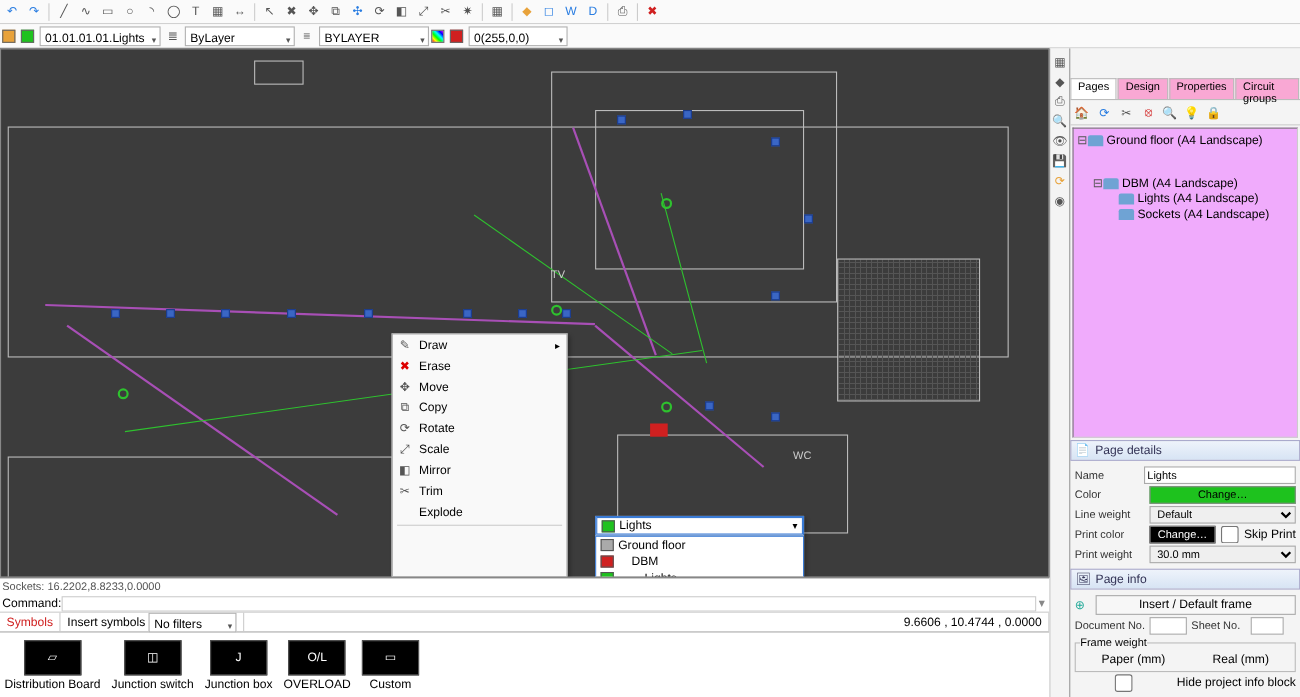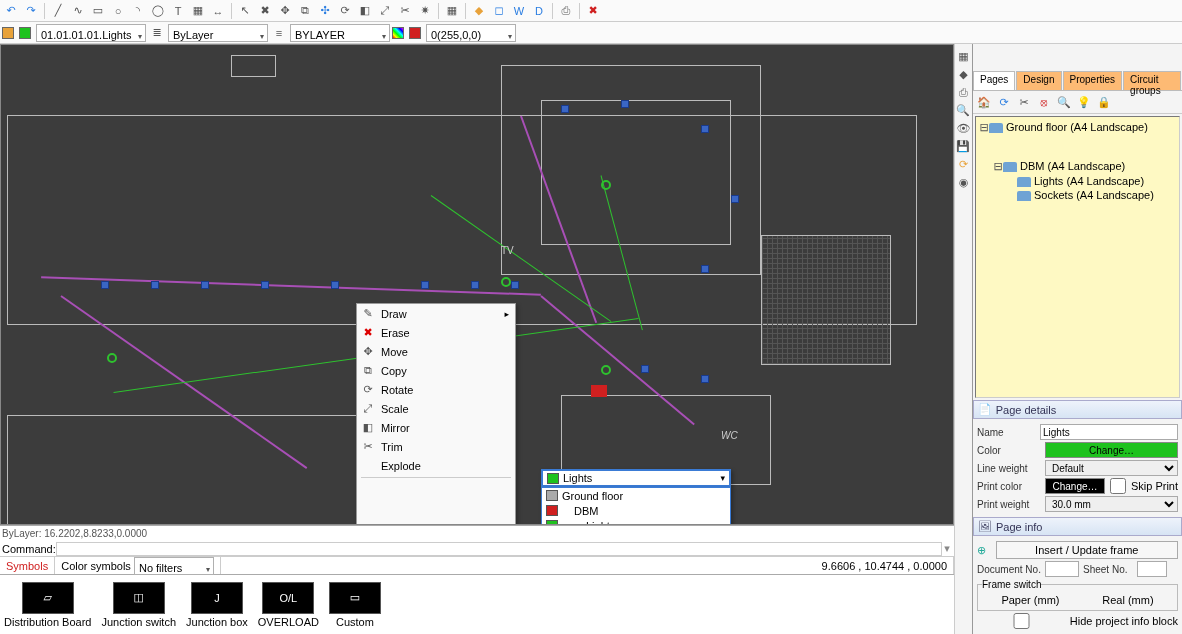--- a/index.html
+++ b/index.html
@@ -16,24 +16,24 @@
 
 .main-row { flex: 1; display: flex; min-height: 0; }
 .canvas-wrap { flex: 1; display: flex; flex-direction: column; min-width: 0; }
 .canvas { flex: 1; background: #3c3c3c; position: relative; overflow: hidden; border: 1px solid #888; }
 .right-dock { width: 18px; background: #f4f4f4; border-left: 1px solid #ccc; display: flex; flex-direction: column; gap: 2px; padding-top: 4px; align-items: center; }
 .right-dock .tb-btn { width: 16px; height: 16px; }
 .right-panel { width: 210px; background: #f4f4f4; border-left: 1px solid #999; display: flex; flex-direction: column; }
 
 
 .tabs { display: flex; height: 20px; border-bottom: 1px solid #bbb; margin-top: 27px; }
-.tab { padding: 2px 6px; border: 1px solid #bbb; border-bottom: none; background: #fdba74; margin-right: 1px; font-size: 10px; cursor: pointer; }
+.tab { padding: 2px 6px; border: 1px solid #bbb; border-bottom: none; background: #f9a8d4; margin-right: 1px; font-size: 10px; cursor: pointer; }
 .tab.active { background: #fff; }
 .tree-toolbar { display: flex; gap: 2px; padding: 2px; border-bottom: 1px solid #ccc; }
-.tree { flex: 1; background: #fef9c3; border: 1px inset #ccc; margin: 2px; padding: 3px; overflow: auto; font-size: 11px; }
+.tree { flex: 1; background: #f0abfc; border: 1px inset #ccc; margin: 2px; padding: 3px; overflow: auto; font-size: 11px; }
 .tree-node { white-space: nowrap; padding: 1px 0; }
 .tree-node .exp { display: inline-block; width: 10px; text-align: center; color: #555; }
 .tree-icon { display:inline-block; width:14px; height:10px; background:#6fa3d4; border-radius:2px 2px 0 0; margin-right:3px; vertical-align:middle;}
 .tree-icon.page { background:#6fa3d4; }
 
 
 .panel-hdr { background: linear-gradient(#eef3fb, #d7e4f4); border: 1px solid #aac; padding: 2px 4px; display: flex; align-items: center; gap: 4px; font-size: 11px; color: #335; }
 .panel-body { padding: 3px 4px; font-size: 10px; }
 .form-row { display: flex; align-items: center; margin: 2px 0; gap: 4px; }
 .form-row label { width: 64px; color: #333; font-size: 10px; }
@@ -170,21 +170,21 @@
       <div class="node" style="left:700px; top:220px;"></div>
       <div class="node" style="left:640px; top:320px;"></div>
       <div class="node" style="left:700px; top:330px;"></div>
       <div class="gnode" style="left:106px; top:308px;"></div>
       <div class="gnode" style="left:600px; top:135px;"></div>
       <div class="gnode" style="left:600px; top:320px;"></div>
       <div class="gnode" style="left:500px; top:232px;"></div>
       <div class="redbox" style="left:590px; top:340px;"></div>
 
       <div style="position:absolute; left:500px; top:200px; color:#ccc; font-size:10px;">TV</div>
-      <div style="position:absolute; left:720px; top:385px; color:#ccc; font-size:10px;font-style:italic;">WC</div>
+      <div style="position:absolute; left:720px; top:364px; color:#ccc; font-size:10px;">WC</div>
 
       <div class="ctx" style="left:355px; top:258px;" id="ctx-root">
           <div class="ctx-item"><span class="ico" style="color:#555">✎</span>Draw<span class="arr">▸</span></div>
           <div class="ctx-item"><span class="ico" style="color:#d00">✖</span>Erase</div>
           <div class="ctx-item"><span class="ico" style="color:#555">✥</span>Move</div>
           <div class="ctx-item"><span class="ico" style="color:#555">⧉</span>Copy</div>
           <div class="ctx-item"><span class="ico" style="color:#555">⟳</span>Rotate</div>
           <div class="ctx-item"><span class="ico" style="color:#555">⤢</span>Scale</div>
           <div class="ctx-item"><span class="ico" style="color:#555">◧</span>Mirror</div>
           <div class="ctx-item"><span class="ico" style="color:#555">✂</span>Trim</div>
@@ -215,30 +215,30 @@
             <span style="padding-left:12px">DBM</span>
           </div>
           <div class="submenu-item">
             <span class="sw" style="background:#1ec21e"></span>
             <span style="padding-left:24px">Lights</span>
           </div>
         </div>
     </div>
 
     <div class="cmd-area">
-      <div class="cmd-line" style="color:#555;">ByLayer: 16.2202,8.8233,0.0000</div>
+      <div class="cmd-line" style="color:#555;">Sockets: 16.2202,8.8233,0.0000</div>
       <div class="cmd-line">
         <span>Command:</span>
         <input type="text" style="">
         <span style="width:10px; text-align:center; color:#888;">▾</span>
       </div>
       <div class="status-row">
         <div class="seg" style="color:#d02020;">Symbols</div>
         <div class="seg">
-          <span>Color symbols</span>&nbsp;
+          <span>Insert symbols</span>&nbsp;
           <div class="combo" style="width:80px">
               <span>No filters</span>
             </div>
         </div>
         <div class="seg" style="margin-left:auto">9.6606 , 10.4744 , 0.0000</div>
       </div>
       <div class="sym-row" id="sym-row">
           <div class="sym">
             <div class="box">▱</div>
             <span>Distribution Board</span>
@@ -326,30 +326,30 @@
         </div>
     </div>
 
     <div class="panel-hdr">
       <span>🖼</span>
       <span>Page info</span>
     </div>
     <div class="panel-body">
       <div class="form-row" style="gap:4px;">
         <span style="width:16px; color:#2a9;">⊕</span>
-        <button class="btn-full">Insert / Update frame</button>
+        <button class="btn-full">Insert / Default frame</button>
       </div>
       <div class="form-row">
         <label>Document No.</label>
           <input style="width: 34px; flex: 0 1 0%;">
         <label style="width:50px">Sheet No.</label>
           <input style="width: 30px; flex: 0 1 0%;">
       </div>
       <fieldset style="border:1px solid #bbb; padding:2px 4px; margin-top:2px;">
-        <legend style="font-size:10px;">Frame switch</legend>
+        <legend style="font-size:10px;">Frame weight</legend>
         <div class="form-row" style="justify-content:space-around;">
           <span>Paper (mm)</span>
           <span>Real (mm)</span>
         </div>
       </fieldset>
       <div class="form-row">
           <input type="checkbox" style=""> 
           <span>Hide project info block</span>
         </div>
     </div>

